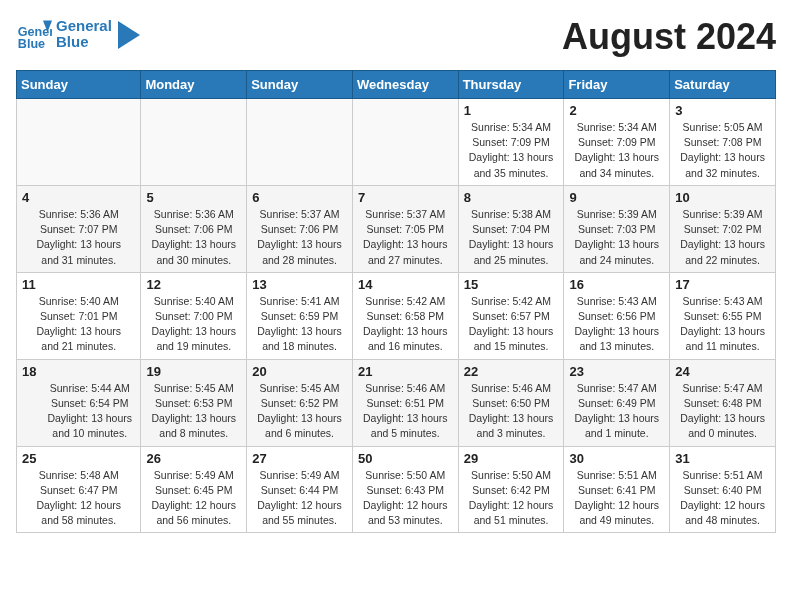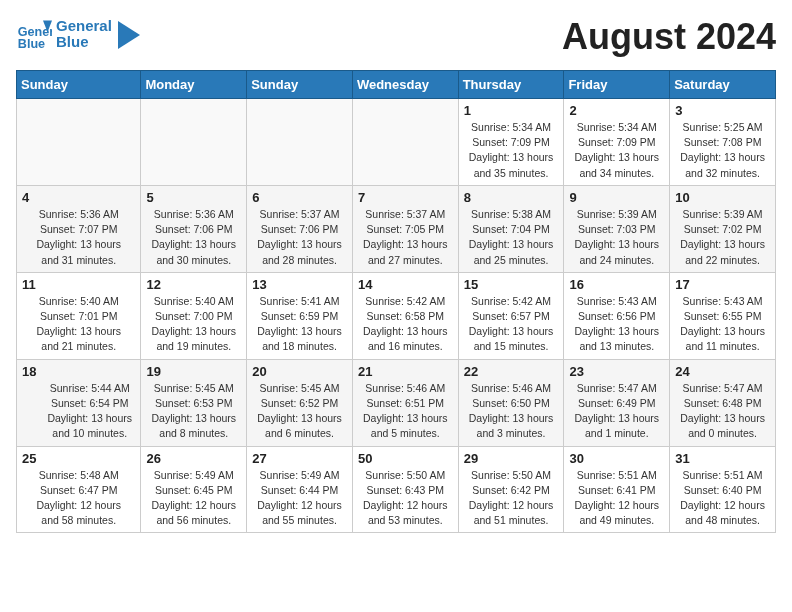--- a/index.html
+++ b/index.html
@@ -134,21 +134,21 @@
         </td>
         <td>
           <span class="day-num">2</span>
           <div class="day-info" style="white-space: pre-line;">Sunrise: 5:34 AM
 Sunset: 7:09 PM
 Daylight: 13 hours
 and 34 minutes.</div>
         </td>
         <td>
           <span class="day-num">3</span>
-          <div class="day-info" style="white-space: pre-line;">Sunrise: 5:25 AM
+          <div class="day-info" style="white-space: pre-line;">Sunrise: 5:05 AM
 Sunset: 7:08 PM
 Daylight: 13 hours
 and 32 minutes.</div>
         </td>
       </tr>
       <tr>
         <td>
           <span class="day-num">4</span>
           <div class="day-info" style="white-space: pre-line;">Sunrise: 5:36 AM
 Sunset: 7:07 PM

